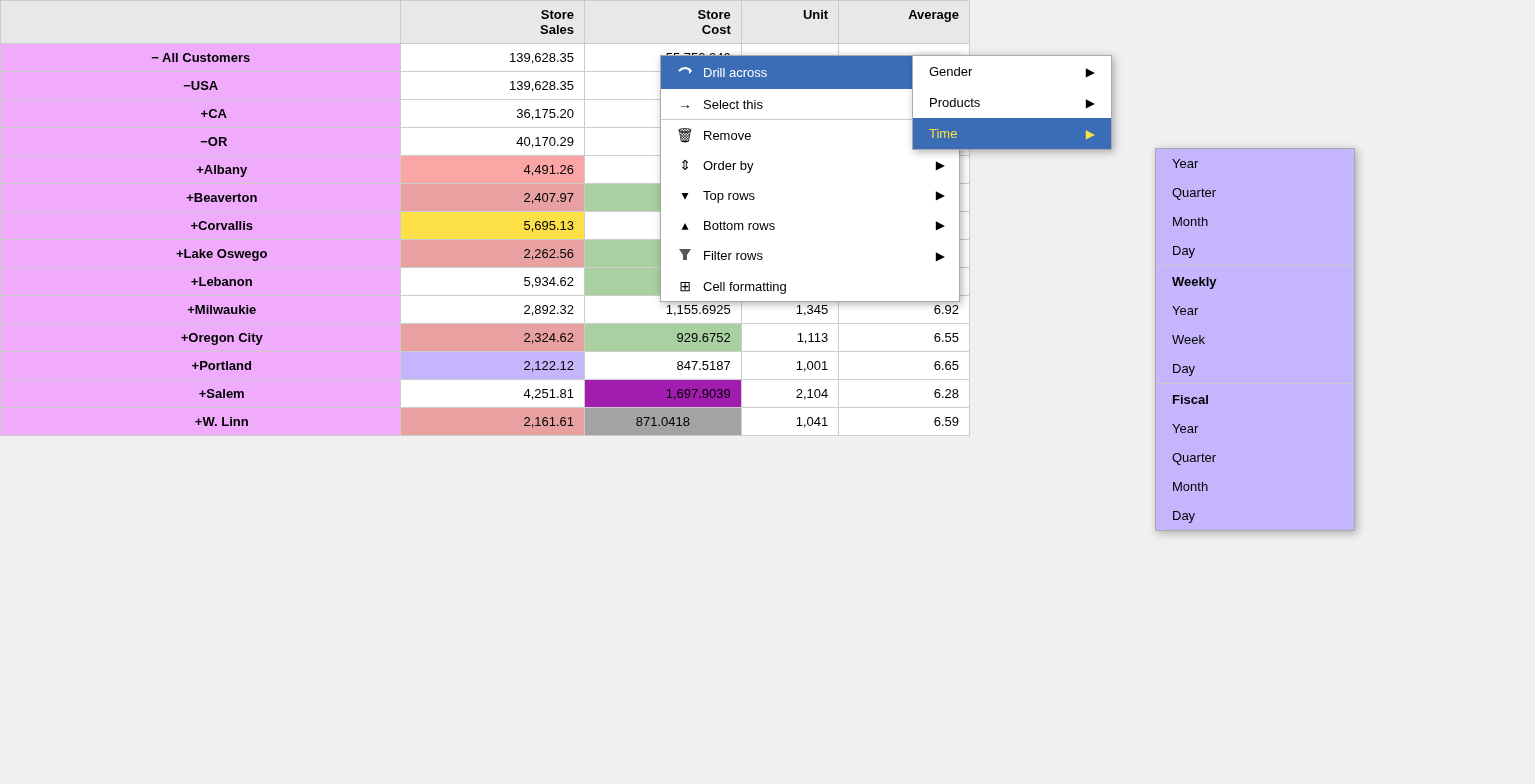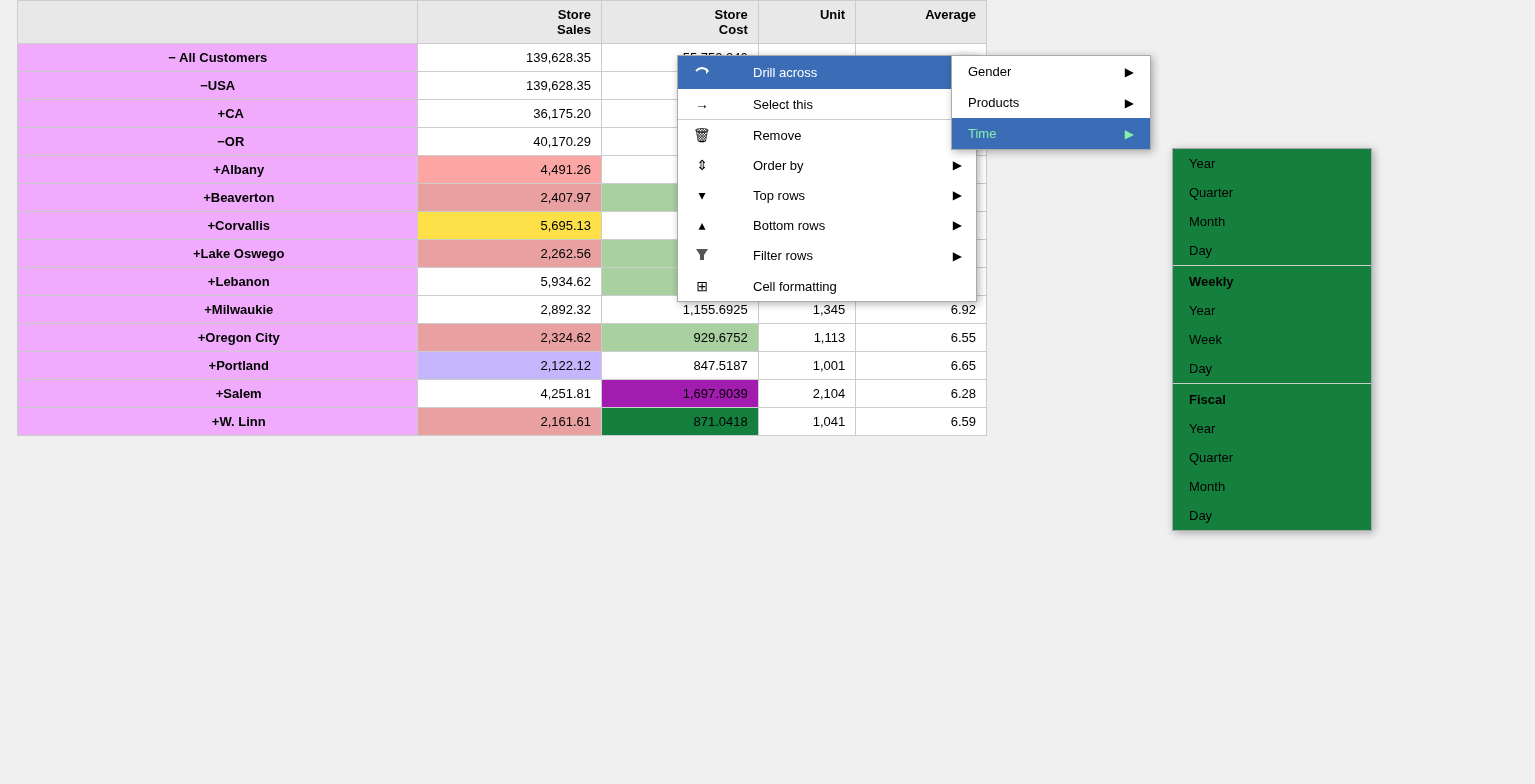--- a/index.html
+++ b/index.html
@@ -12,21 +12,20 @@
       align-items: flex-start;
       width: 1535px;
       min-height: 784px;
       overflow: hidden;
     }
 
     .page-wrapper {
       position: relative;
       width: 1535px;
       min-height: 784px;
-      margin-left: 17px;
     }
 
     
     .data-table {
       border-collapse: collapse;
       width: 970px;
       background: white;
     }
 
     .data-table th, .data-table td {
@@ -77,21 +76,20 @@
       min-width: 300px;
       z-index: 10;
     }
 
     .context-menu-item {
       display: flex;
       align-items: center;
       padding: 7px 14px;
       cursor: pointer;
       position: relative;
-      gap: 33px;
     }
 
     .context-menu-item.active {
       background: #3a6db5;
       color: white;
     }
 
     .context-menu-item .icon {
       width: 20px;
       text-align: center;
@@ -129,38 +127,38 @@
     .submenu-1-item {
       display: flex;
       align-items: center;
       padding: 8px 16px;
       cursor: pointer;
       position: relative;
     }
 
     .submenu-1-item.active {
       background: #3a6db5;
-      color: #86efac;
+      color: #fde047;
     }
 
     .submenu-1-item .label {
       flex: 1;
     }
 
     .submenu-1-item .arrow {
       margin-left: auto;
       font-size: 12px;
     }
 
     
     .submenu-2 {
       position: absolute;
       top: 105px;
       left: 100%;
-      background: #15803d;
+      background: #c4b5fd;
       border: 1px solid #aaa;
       box-shadow: 2px 2px 8px rgba(0,0,0,0.3);
       min-width: 200px;
       z-index: 12;
     }
 
     .submenu-2-item {
       display: flex;
       align-items: center;
       padding: 7px 16px;
@@ -282,21 +280,21 @@
         <tr>
           <td class="label-cell indent-3">+Salem</td>
           <td style="background-color: rgb(255, 255, 255);">4,251.81</td>
           <td style="background-color: #a21caf;">1,697.9039</td>
           <td>2,104</td>
           <td>6.28</td>
         </tr>
         <tr>
           <td class="label-cell indent-3">+W. Linn</td>
           <td style="background-color: rgb(232, 160, 160);">2,161.61</td>
-          <td style="background-color: #15803d;">871.0418</td>
+          <td style="background-color: #a3a3a3; text-align: center;">871.0418</td>
           <td>1,041</td>
           <td>6.59</td>
         </tr>
       </tbody>
   </table>
 
   <div class="context-menu" id="context-menu">
   <div class="context-menu-item active">
         <span class="icon"><svg width="16" height="16" viewBox="0 0 16 16">
             <path d="M2,8 Q8,2 14,8" stroke="white" stroke-width="2" fill="none"></path>
@@ -335,21 +333,21 @@
           </svg></span>
         <span class="label">Filter rows</span>
         <span class="arrow">▶</span>
       </div>
       <div class="context-menu-item">
         <span class="icon">⊞</span>
         <span class="label">Cell formatting</span>
       </div>
     </div>
 
-  <div class="submenu-1" id="submenu-1" style="position:absolute; top:55px; left:934px;">
+  <div class="submenu-1" id="submenu-1" style="position:absolute; top:55px; left:912px;">
   <div class="submenu-1-item">
         <span class="label">Gender</span>
         <span class="arrow">▶</span>
       </div>
       <div class="submenu-1-item">
         <span class="label">Products</span>
         <span class="arrow">▶</span>
       </div>
       <div class="submenu-1-item active">
         <span class="label">Time</span>

